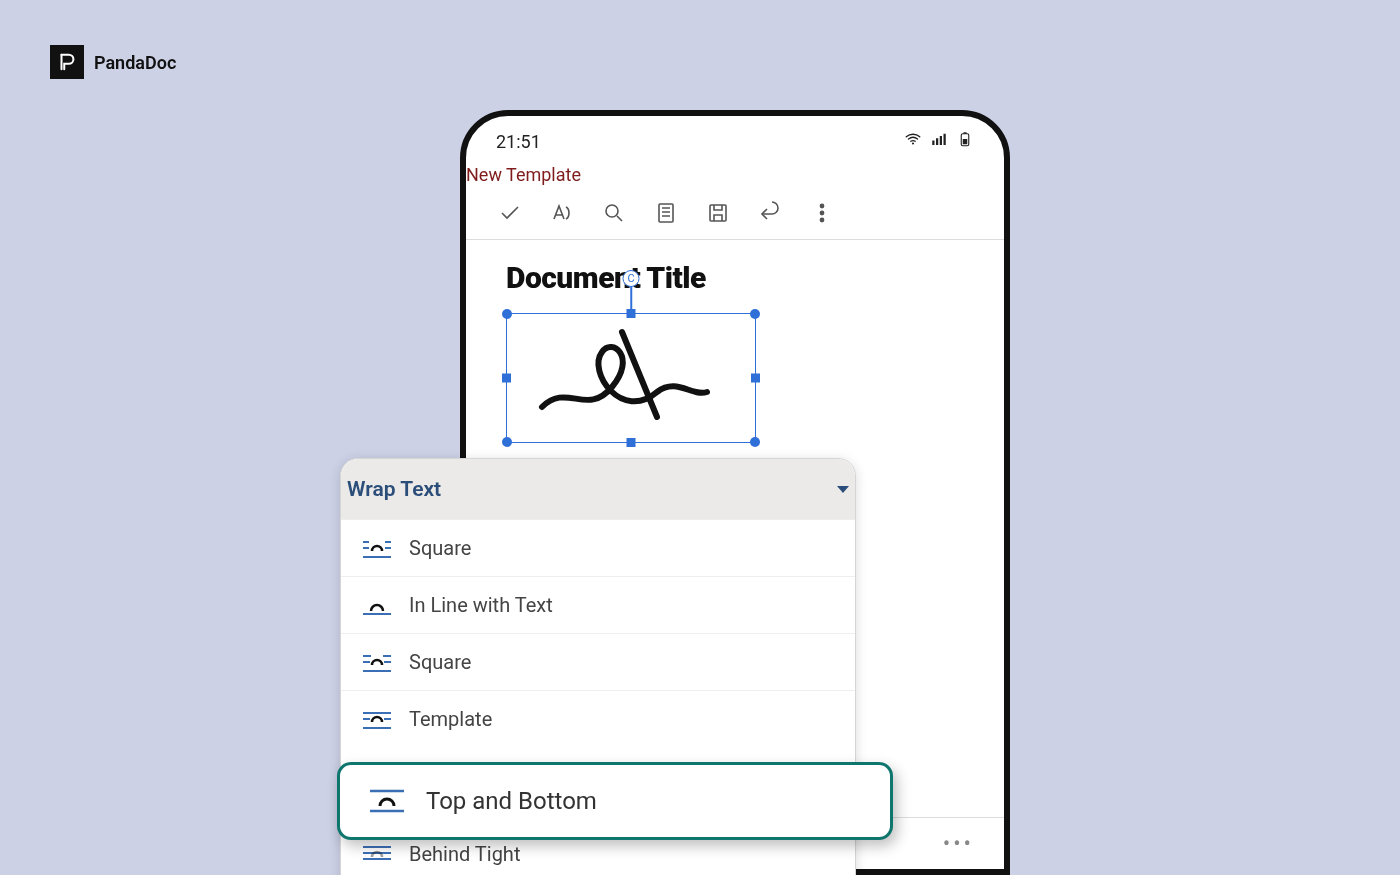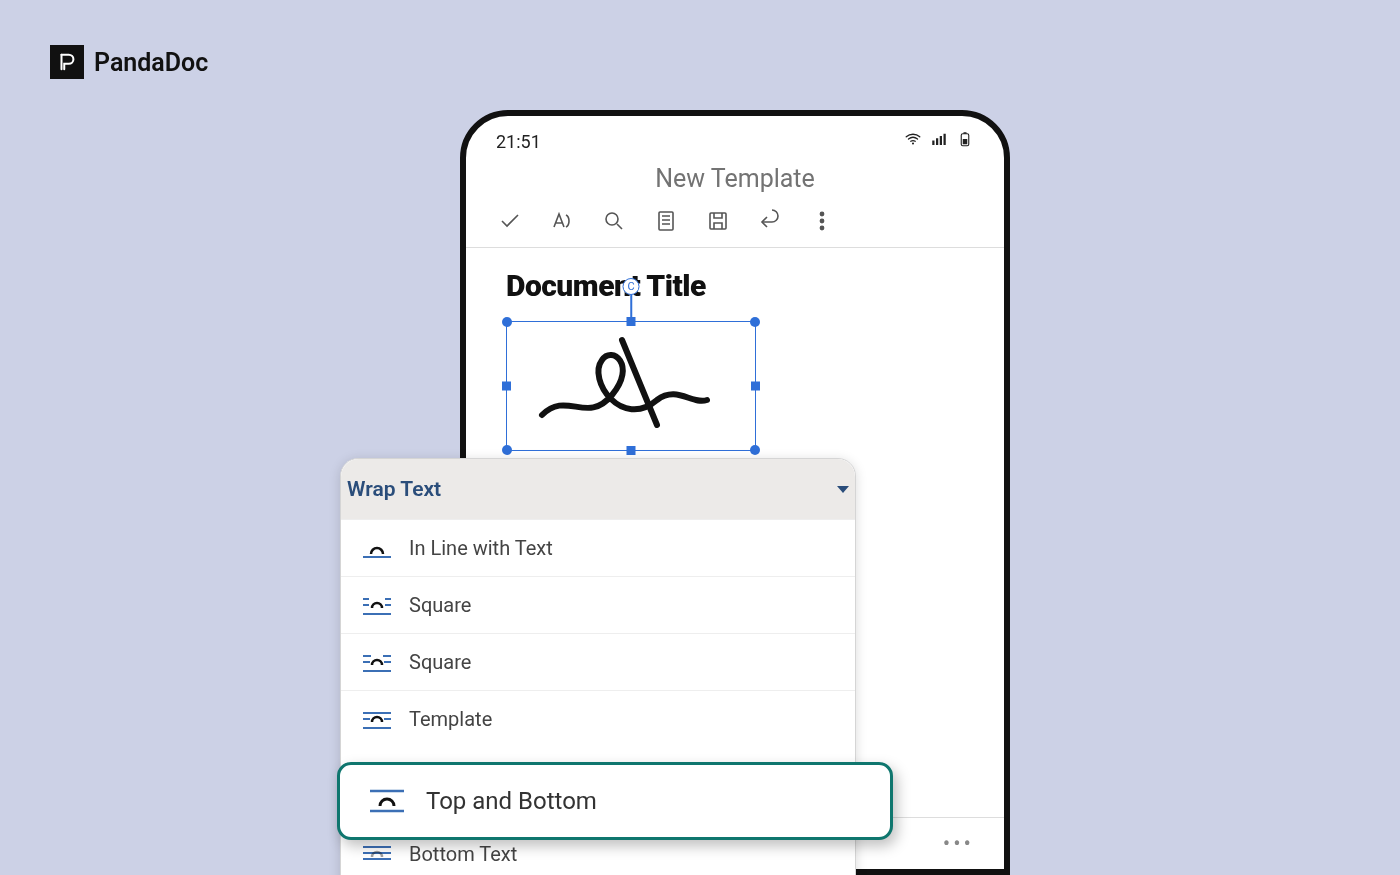--- a/index.html
+++ b/index.html
@@ -24,21 +24,21 @@
   .logo-mark {
     width: 34px;
     height: 34px;
     background: #111;
     display: flex;
     align-items: center;
     justify-content: center;
   }
   .logo-mark svg { width: 22px; height: 22px; }
   .logo-text {
-    font-size: 25px;
+    font-size: 18px;
     font-weight: 600;
     color: #111;
   }
 
   
   .phone {
     position: absolute;
     top: 110px;
     left: 460px;
     width: 550px;
@@ -56,23 +56,23 @@
     align-items: center;
     padding: 14px 30px 6px;
     font-size: 18px;
     color: #222;
   }
   .status-icons { display: flex; align-items: center; gap: 8px; }
   .status-icons svg { width: 18px; height: 18px; }
 
   
   .doc-header {
-    text-align: center;
-    font-size: 25px;
-    color: #737373;
+    text-align: left;
+    font-size: 18px;
+    color: #7f1d1d;
     padding: 6px 0 10px;
   }
 
   
   .toolbar {
     display: flex;
     align-items: center;
     padding: 6px 18px 14px;
     border-bottom: 1px solid #ddd;
   }
@@ -329,38 +329,38 @@
   </div>
 </div>
 
 <div class="menu">
   <div class="menu-header">
     <span>Wrap Text</span>
     <span class="caret"></span>
   </div>
   <div class="menu-item">
     <svg class="wrap-icon" viewBox="0 0 28 22">
-        <line x1="0" y1="20" x2="28" y2="20" stroke="#3b6fb5" stroke-width="2"></line>
-        <path d="M8 17 a6 6 0 0 1 12 0" stroke="#111" stroke-width="2.5" fill="none"></path>
-      </svg>
-    <span>In Line with Text</span>
-  </div>
-  <div class="menu-item">
-    <svg class="wrap-icon" viewBox="0 0 28 22">
         <line x1="0" y1="5" x2="6" y2="5" stroke="#3b6fb5" stroke-width="2"></line>
         <line x1="22" y1="5" x2="28" y2="5" stroke="#3b6fb5" stroke-width="2"></line>
         <line x1="0" y1="11" x2="6" y2="11" stroke="#3b6fb5" stroke-width="2"></line>
         <line x1="22" y1="11" x2="28" y2="11" stroke="#3b6fb5" stroke-width="2"></line>
         <line x1="0" y1="20" x2="28" y2="20" stroke="#3b6fb5" stroke-width="2"></line>
         <path d="M9 14 a5 5 0 0 1 10 0" stroke="#111" stroke-width="2.5" fill="none"></path>
       </svg>
     <span>Square</span>
   </div>
   <div class="menu-item">
     <svg class="wrap-icon" viewBox="0 0 28 22">
+        <line x1="0" y1="20" x2="28" y2="20" stroke="#3b6fb5" stroke-width="2"></line>
+        <path d="M8 17 a6 6 0 0 1 12 0" stroke="#111" stroke-width="2.5" fill="none"></path>
+      </svg>
+    <span>In Line with Text</span>
+  </div>
+  <div class="menu-item">
+    <svg class="wrap-icon" viewBox="0 0 28 22">
         <line x1="0" y1="5" x2="8" y2="5" stroke="#3b6fb5" stroke-width="2"></line>
         <line x1="20" y1="5" x2="28" y2="5" stroke="#3b6fb5" stroke-width="2"></line>
         <line x1="0" y1="11" x2="7" y2="11" stroke="#3b6fb5" stroke-width="2"></line>
         <line x1="21" y1="11" x2="28" y2="11" stroke="#3b6fb5" stroke-width="2"></line>
         <line x1="0" y1="20" x2="28" y2="20" stroke="#3b6fb5" stroke-width="2"></line>
         <path d="M9 14 a5 5 0 0 1 10 0" stroke="#111" stroke-width="2.5" fill="none"></path>
       </svg>
     <span>Square</span>
   </div>
   <div class="menu-item">
@@ -374,21 +374,21 @@
     <span>Template</span>
   </div>
   <div class="menu-item" style="height:78px;visibility:hidden"></div>
   <div class="menu-item">
     <svg class="wrap-icon" viewBox="0 0 28 22">
         <line x1="0" y1="4" x2="28" y2="4" stroke="#3b6fb5" stroke-width="2"></line>
         <line x1="0" y1="10" x2="28" y2="10" stroke="#3b6fb5" stroke-width="2"></line>
         <line x1="0" y1="16" x2="28" y2="16" stroke="#3b6fb5" stroke-width="2"></line>
         <path d="M9 14 a5 5 0 0 1 10 0" stroke="#111" stroke-width="2.5" fill="none" opacity="0.4"></path>
       </svg>
-    <span>Bottom Text</span>
+    <span>Behind Tight</span>
   </div>
 </div>
 
 <div class="highlighted">
   <svg class="wrap-icon" viewBox="0 0 34 26">
       <line x1="0" y1="3" x2="34" y2="3" stroke="#3b6fb5" stroke-width="2.5"></line>
       <line x1="0" y1="23" x2="34" y2="23" stroke="#3b6fb5" stroke-width="2.5"></line>
       <path d="M10 18 a7 7 0 0 1 14 0" stroke="#111" stroke-width="3" fill="none"></path>
     </svg>
   <span>Top and Bottom</span>

